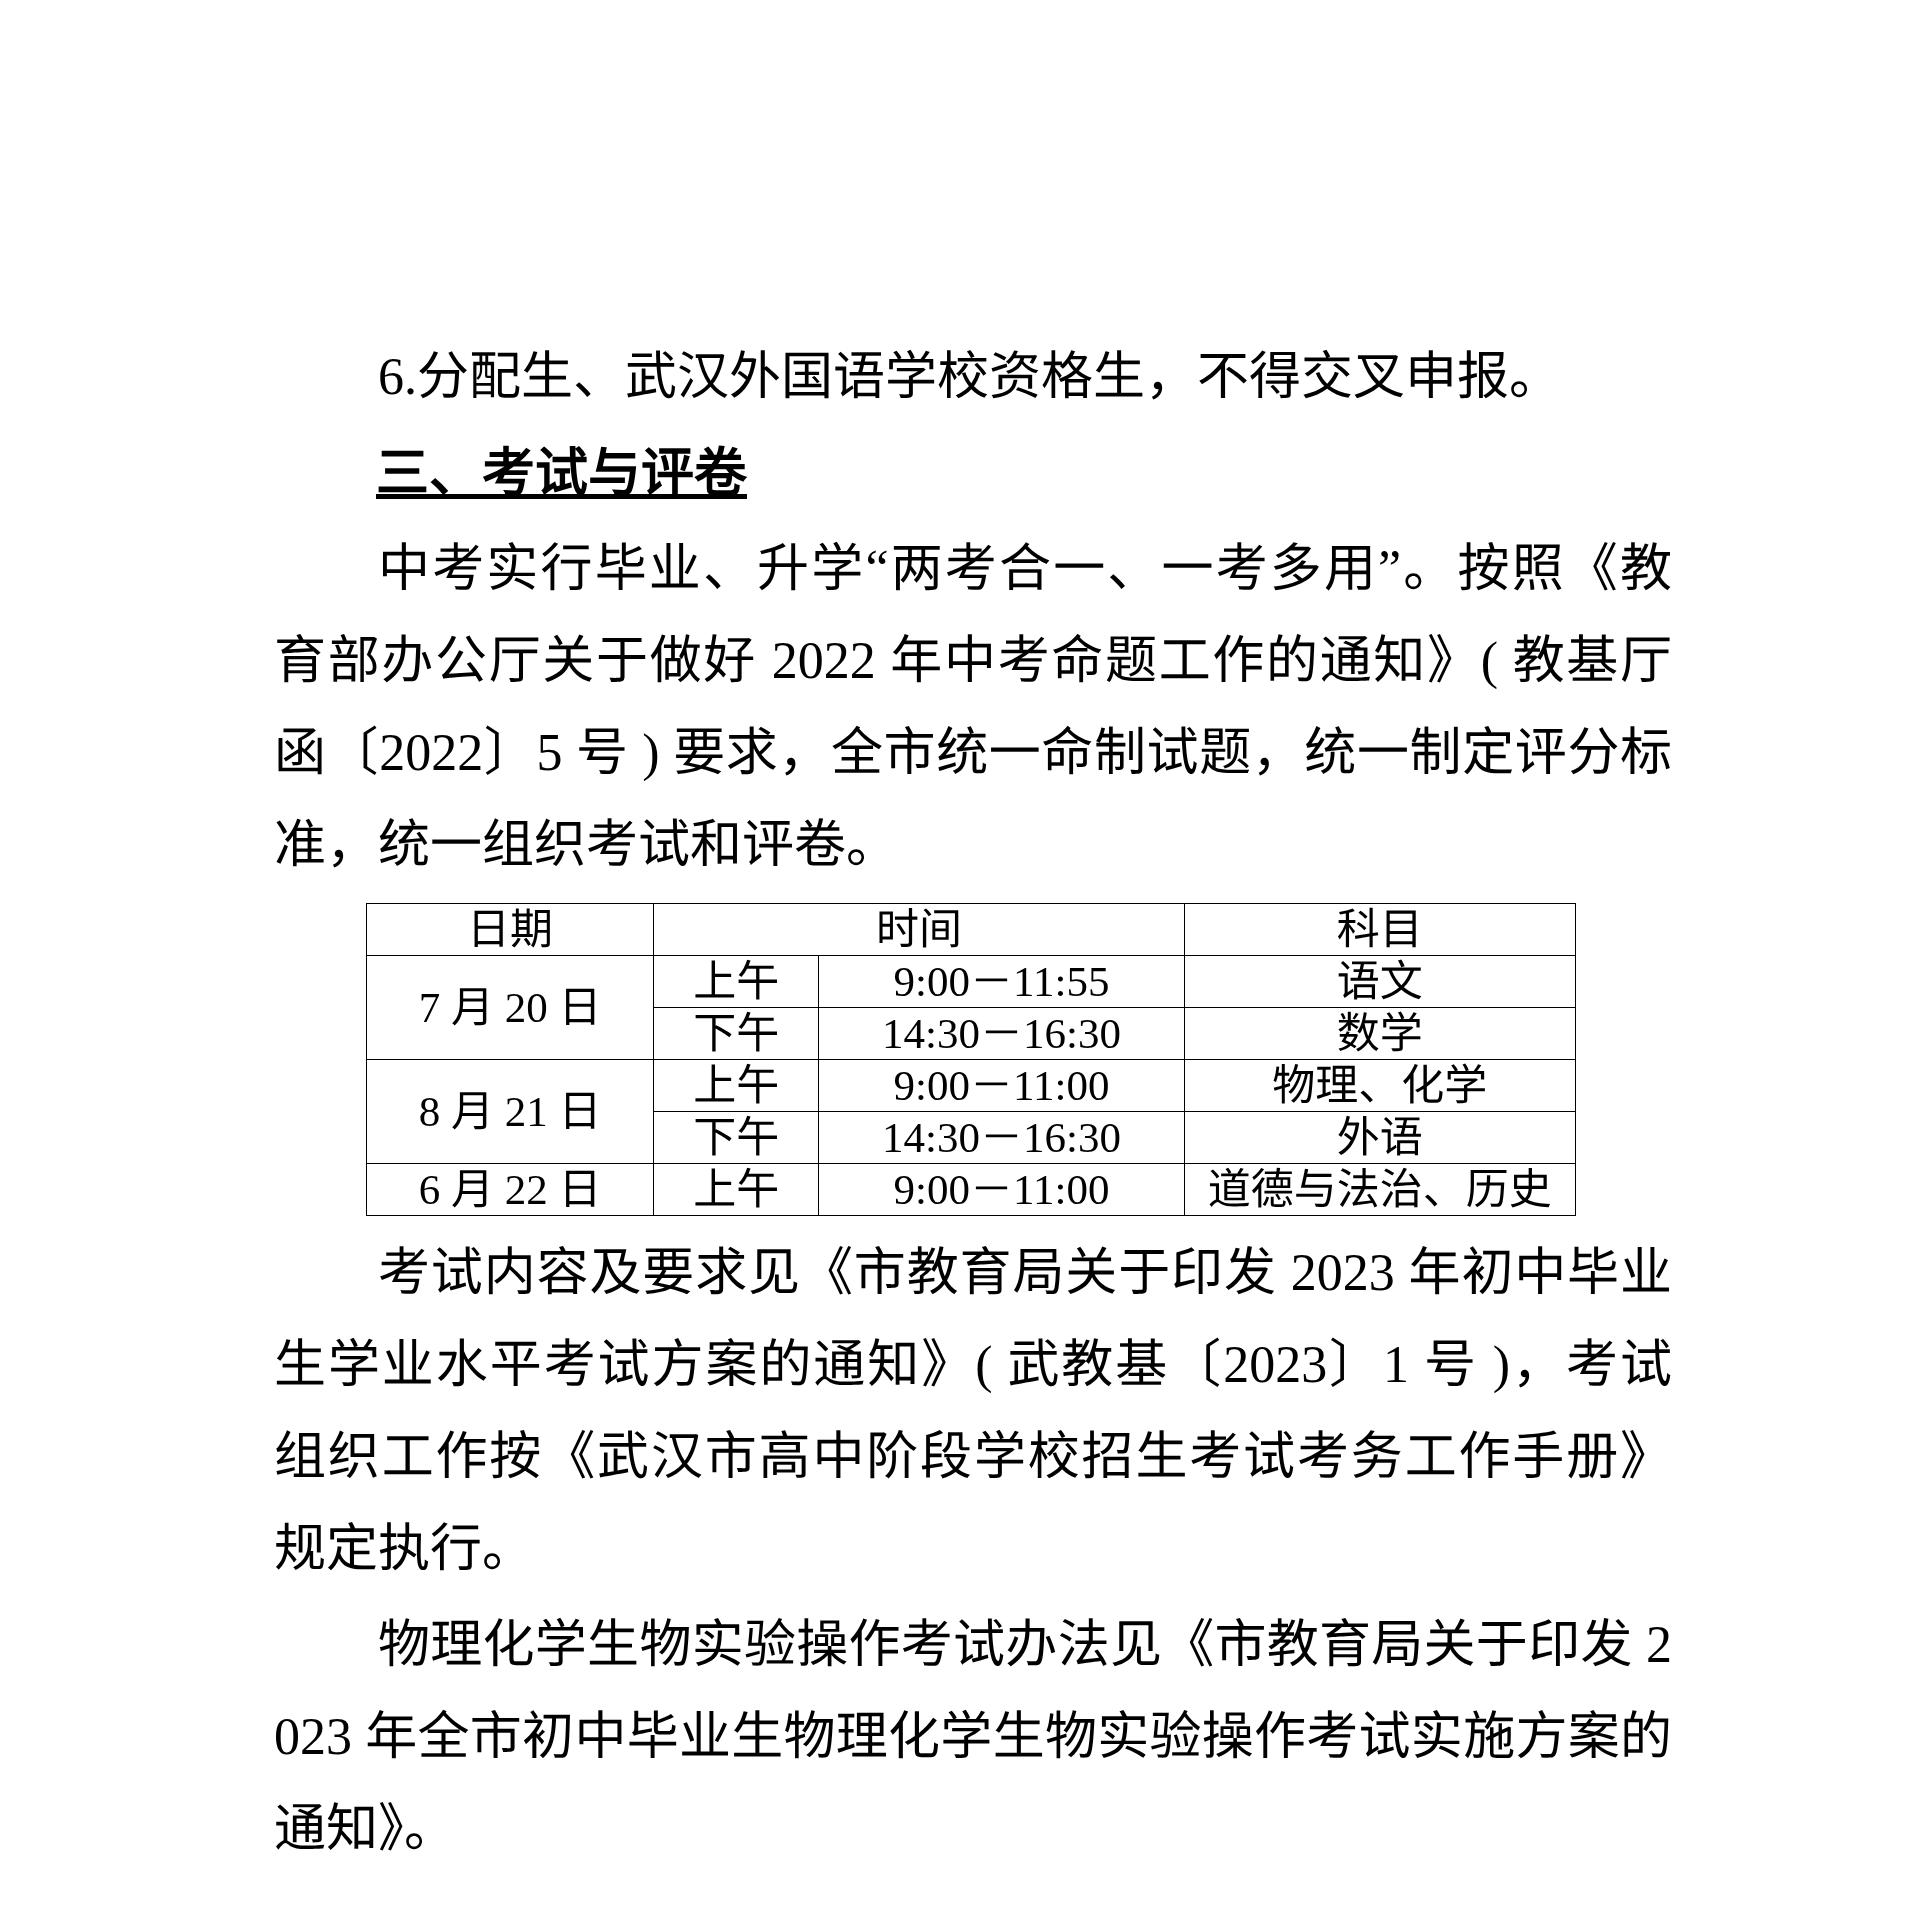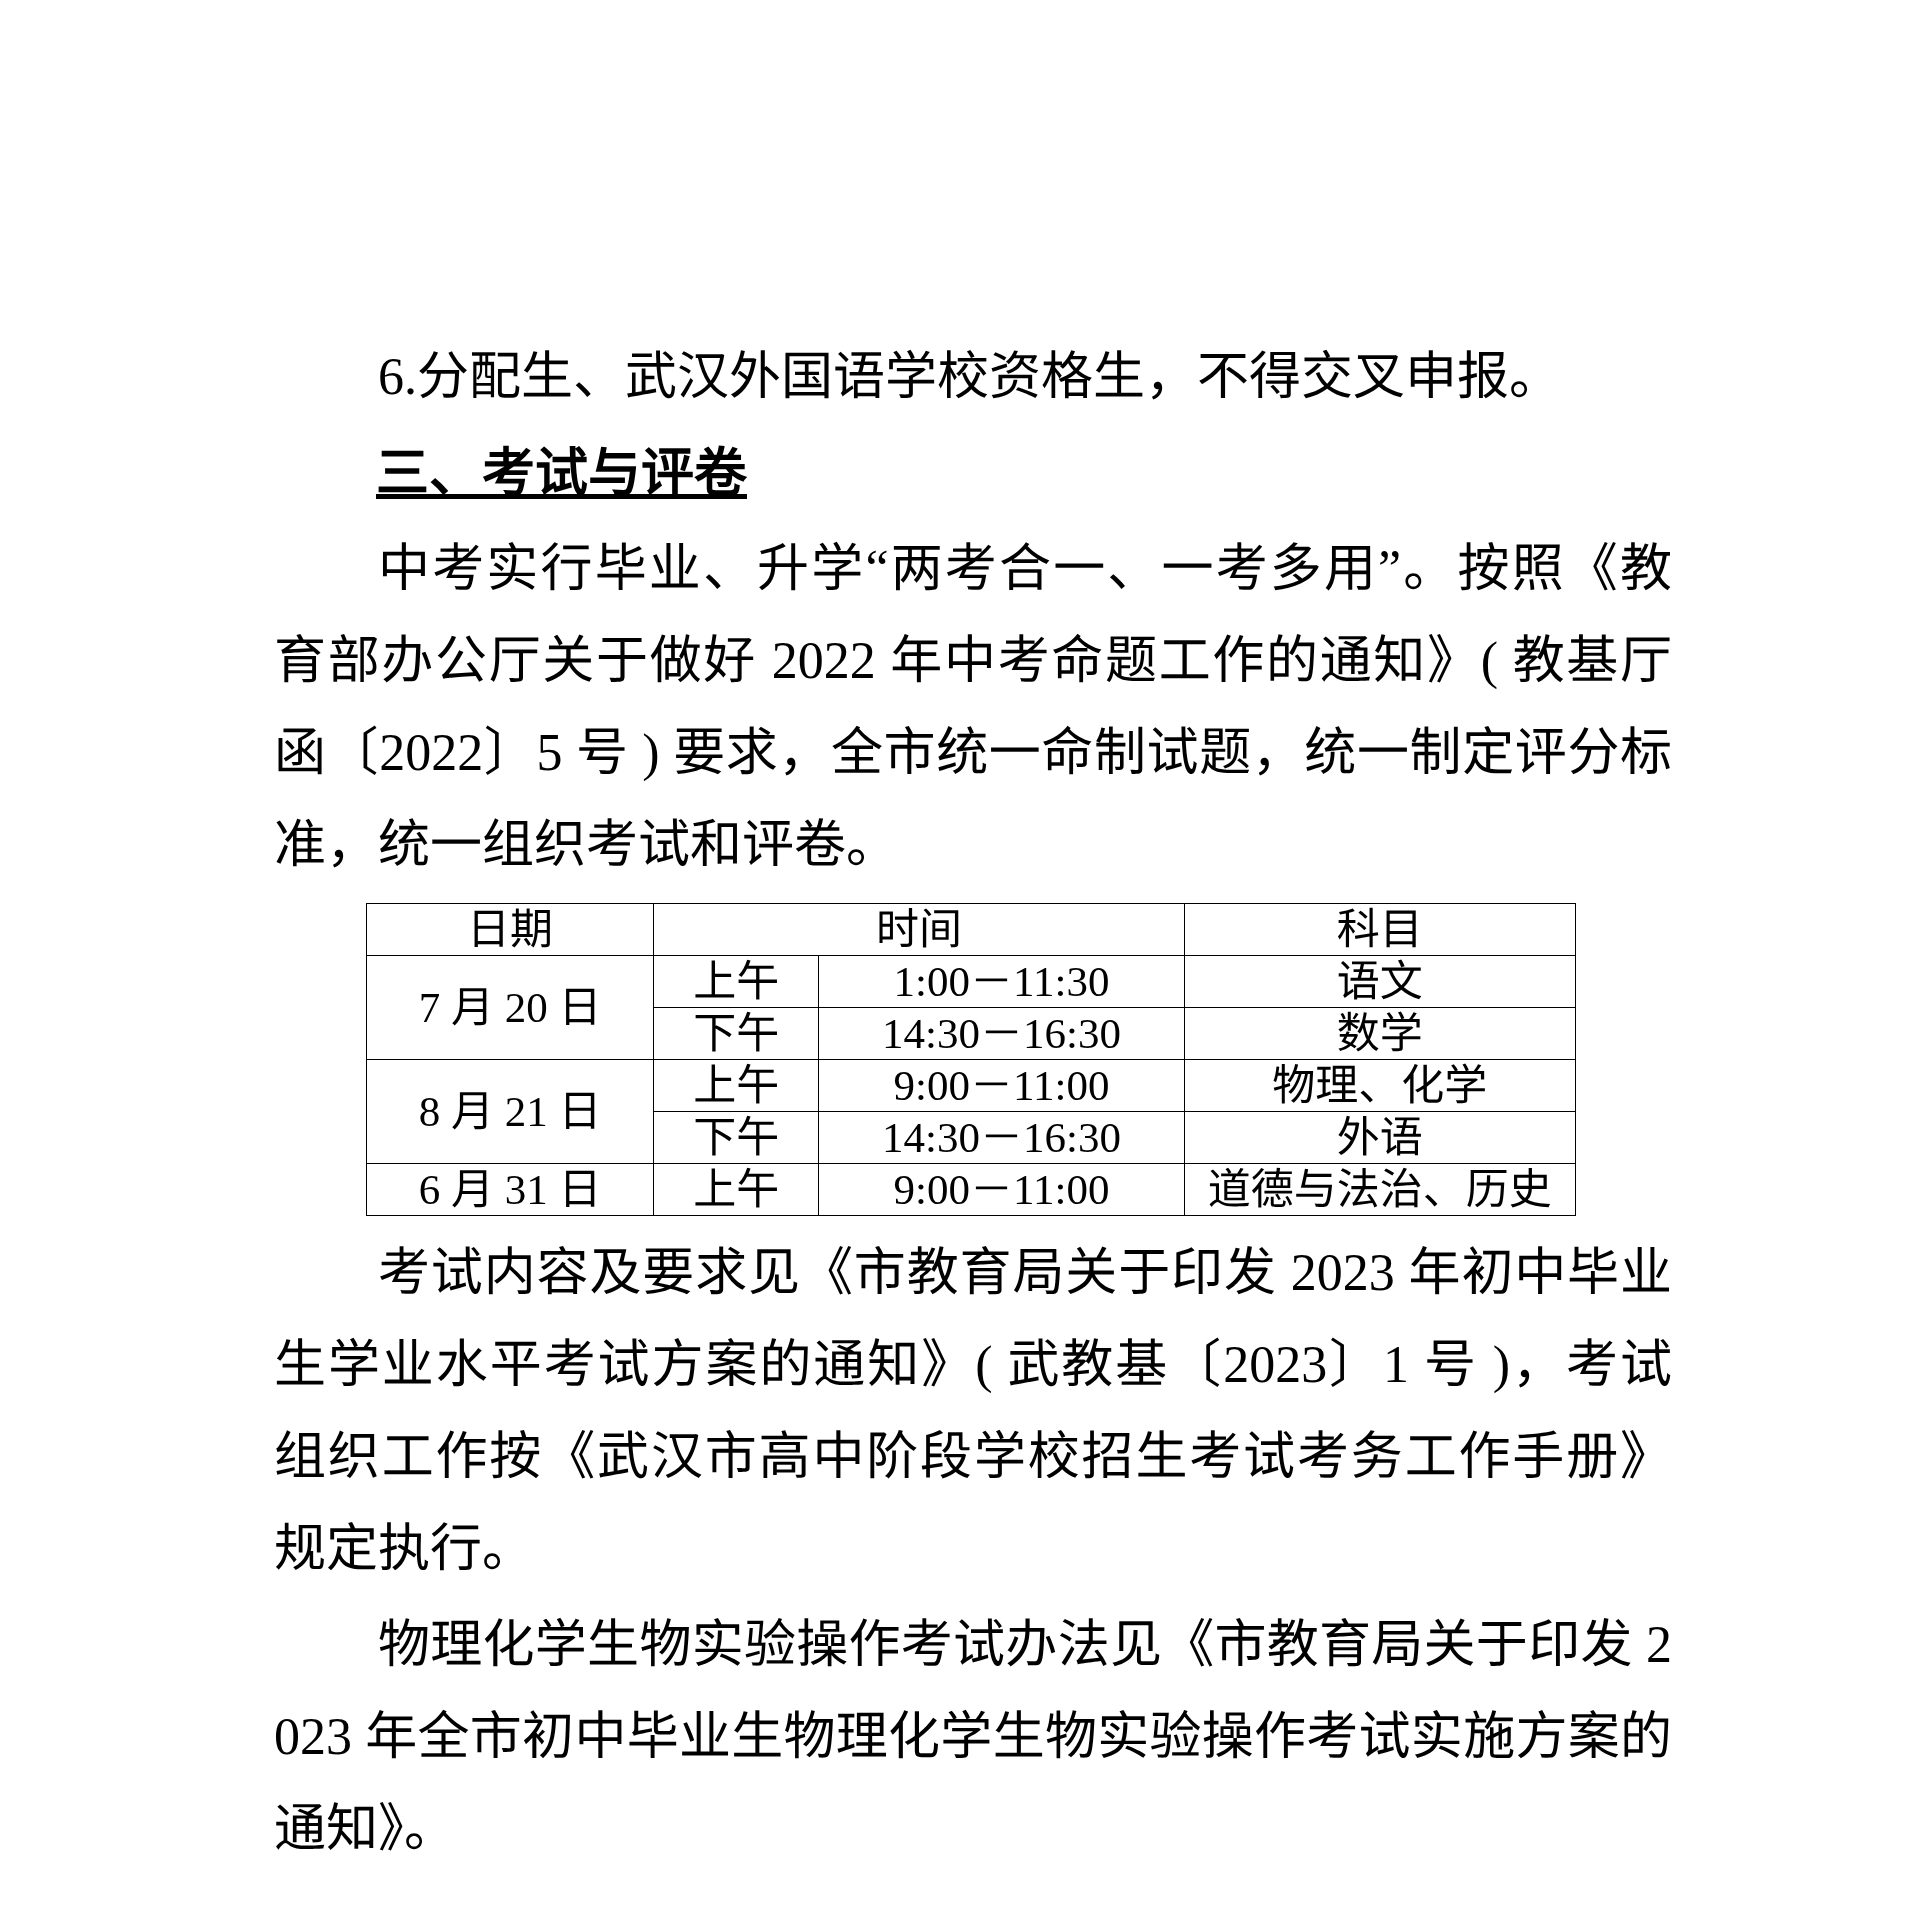--- a/index.html
+++ b/index.html
@@ -78,41 +78,41 @@
     </colgroup>
     <tbody>
       <tr>
         <td>日期</td>
         <td colspan="2">时间</td>
         <td>科目</td>
       </tr>
       <tr>
         <td rowspan="2">7 月 20 日</td>
         <td>上午</td>
-        <td>1:00－11:30</td>
+        <td>9:00－11:55</td>
         <td>语文</td>
       </tr>
       <tr>
         <td>下午</td>
         <td>14:30－16:30</td>
         <td>数学</td>
       </tr>
       <tr>
         <td rowspan="2">8 月 21 日</td>
         <td>上午</td>
         <td>9:00－11:00</td>
         <td>物理、化学</td>
       </tr>
       <tr>
         <td>下午</td>
         <td>14:30－16:30</td>
         <td>外语</td>
       </tr>
       <tr>
-        <td>6 月 31 日</td>
+        <td>6 月 22 日</td>
         <td>上午</td>
         <td>9:00－11:00</td>
         <td>道德与法治、历史</td>
       </tr>
     </tbody>
   </table>
 
   <p class="para">考试内容及要求见《市教育局关于印发 2023 年初中毕业生学业水平考试方案的通知》( 武教基〔2023〕1 号 )，考试组织工作按《武汉市高中阶段学校招生考试考务工作手册》规定执行。</p>
 
   <p class="para">物理化学生物实验操作考试办法见《市教育局关于印发 2023 年全市初中毕业生物理化学生物实验操作考试实施方案的通知》。</p>

